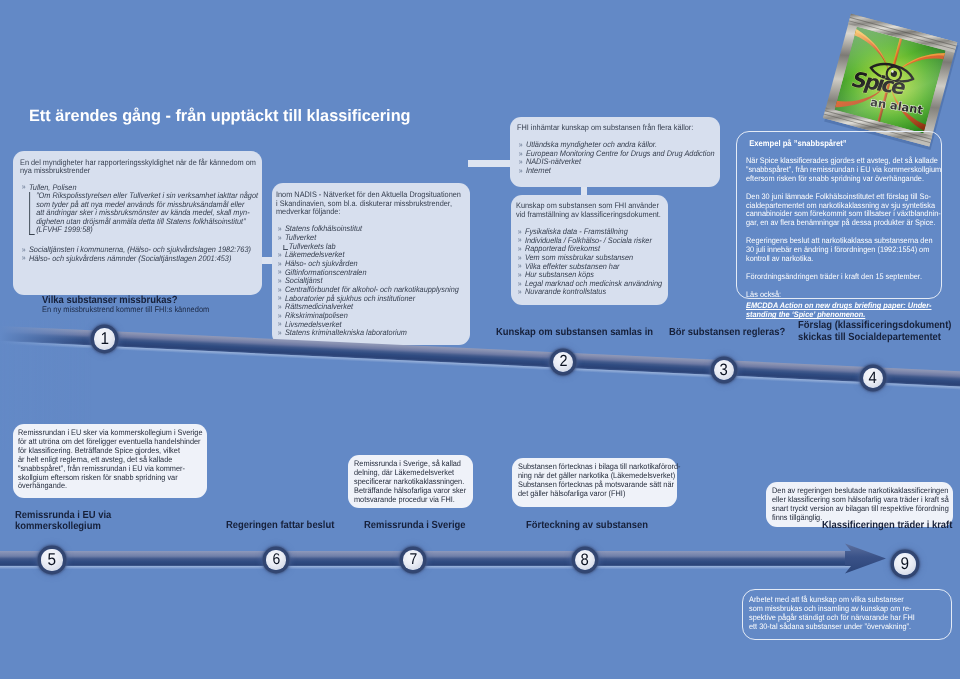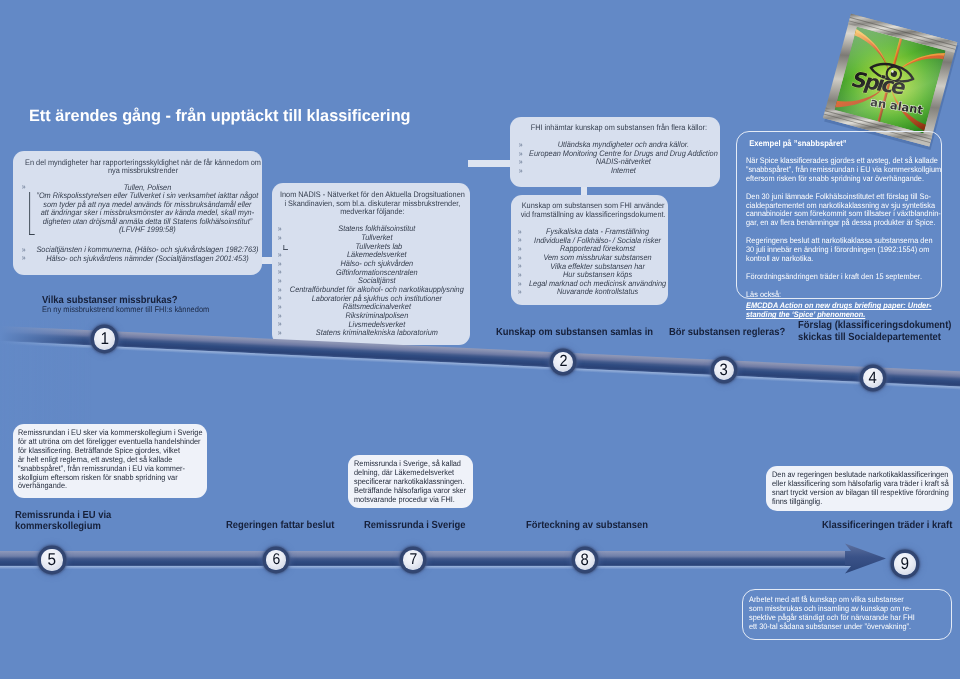--- a/index.html
+++ b/index.html
@@ -12,21 +12,21 @@
   #stage{position:relative;width:960px;height:679px;overflow:hidden;
          will-change:transform;transform:translateZ(0);}
   .abs{position:absolute;}
 
   
   #title{left:28.5px;top:107.2px;font-size:16.5px;font-weight:bold;color:#FFFFFF;
          white-space:nowrap;transform:scaleX(0.986);transform-origin:0 0;line-height:18px;}
 
   
   .box{position:absolute;border-radius:11px;box-sizing:border-box;}
-  .box-light{background:#D7DFEE;color:#343D4D;text-align:center;}
+  .box-light{background:#D7DFEE;color:#343D4D;}
   .box-white{background:#EFF2F9;color:#232A3A;}
   .box-outline{border:1.1px solid #E4EBF6;color:#FFFFFF;border-radius:13px;}
 
   .inner{transform:scaleX(0.918);transform-origin:0 0;}
   .bhead{font-size:8px;line-height:8.75px;}
   ul.bl{list-style:none;margin:0;padding:0 0 0 2px;}
   ul.bl li{position:relative;padding-left:7.7px;font-style:italic;
            font-size:8px;line-height:8.65px;white-space:nowrap;}
   ul.bl li.sub{padding-left:12px;}
   ul.bl li:before{content:"\00BB";position:absolute;left:0;top:-0.3px;
@@ -44,30 +44,30 @@
   .circ{position:absolute;border-radius:50%;
         display:flex;align-items:center;justify-content:center;
         font-weight:normal;color:#0A1120;line-height:1;
         background:radial-gradient(circle at 40% 32%, #F7F8FC 0%, #EAEDF5 45%, #C9D0E0 100%);
         box-shadow:0 0 0 3.4px #324672,
                    0 0 2px 4.4px rgba(62,83,128,0.72),
                    0 0 5px 6px rgba(80,110,165,0.35);}
   .circ span{display:block;transform:scaleX(0.9);transform-origin:50% 50%;}
 
   
-  #box-auth {left:13px;  top:151px; width:249px; height:124px;padding-left:27px;}
+  #box-auth {left:13px;  top:151px; width:249px; height:144px;padding-left:27px;}
   #box-nadis{left:272px; top:151px; width:198px; height:162px;margin-top:32px;}
   #box-fhi  {left:510px; top:117px; width:210px; height:70px;}
   #box-know {left:511px; top:195px; width:157px; height:110px;}
   #box-ex   {left:736px; top:131px; width:206px; height:168px;}
 
   #box-eu   {left:12.7px;top:424px; width:194px; height:74px;}
   #box-se   {left:348px; top:455px; width:125px; height:53px;}
   #box-list {left:512px; top:458px; width:165px; height:49px;}
-  #box-force{left:766px; top:466px; width:187px; height:45px;}
+  #box-force{left:766px; top:482px; width:187px; height:45px;}
   #box-ongoing{left:742px; top:589px; width:210px; height:51px;}
 
   
   #box-auth .inner {position:absolute;left:7px;top:7.5px; width:268px;}
   #box-nadis .inner{position:absolute;left:4px;top:7.8px; width:210px;}
   #box-fhi .inner  {position:absolute;left:6.5px;top:7px; width:222px;}
   #box-know .inner {position:absolute;left:5px;top:7px; width:168px;}
   #box-ex .inner   {position:absolute;left:8.5px;top:5px; width:214px;}
   #box-eu .inner   {position:absolute;left:5.6px;top:5px; width:202px;}
   #box-se .inner   {position:absolute;left:5.5px;top:5px; width:135px;}
@@ -344,20 +344,25 @@
   <div class="box box-white" id="box-eu">
     <div class="inner">
         <div class="t" id="eu-txt">Remissrundan i EU sker via kommerskollegium i Sverige<br>för att utröna om det föreligger eventuella handelshinder<br>för klassificering. Beträffande Spice gjordes, vilket<br>är helt enligt reglerna, ett avsteg, det så kallade<br>”snabbspåret”, från remissrundan i EU via kommer-<br>skollgium eftersom risken för snabb spridning var<br>överhängande.</div>
       </div>
   </div>
   <div class="box box-white" id="box-se">
     <div class="inner">
         <div class="t" id="se-txt">Remissrunda i Sverige, så kallad<br>delning, där Läkemedelsverket<br>specificerar narkotikaklassningen.<br>Beträffande hälsofarliga varor sker<br>motsvarande procedur via FHI.</div>
       </div>
   </div>
+  <div class="box box-white" id="box-list">
+    <div class="inner">
+        <div class="t" id="list-txt">Substansen förtecknas i bilaga till narkotikaförord-<br>ning när det gäller narkotika (Läkemedelsverket)<br>Substansen förtecknas på motsvarande sätt när<br>det gäller hälsofarliga varor (FHI)</div>
+      </div>
+  </div>
   <div class="box box-white" id="box-force">
     <div class="inner">
         <div class="t" id="force-txt">Den av regeringen beslutade narkotikaklassificeringen<br>eller klassificering som hälsofarlig vara träder i kraft så<br>snart tryckt version av bilagan till respektive förordning<br>finns tillgänglig.</div>
       </div>
   </div>
   <div class="box box-outline" id="box-ongoing">
     <div class="inner">
         <div class="t" id="ongoing-txt"> Arbetet med att få kunskap om vilka substanser<br>som missbrukas och insamling av kunskap om re-<br>spektive pågår ständigt och för närvarande har FHI<br>ett 30-tal sådana substanser under ”övervakning”.</div>
       </div>
   </div>

